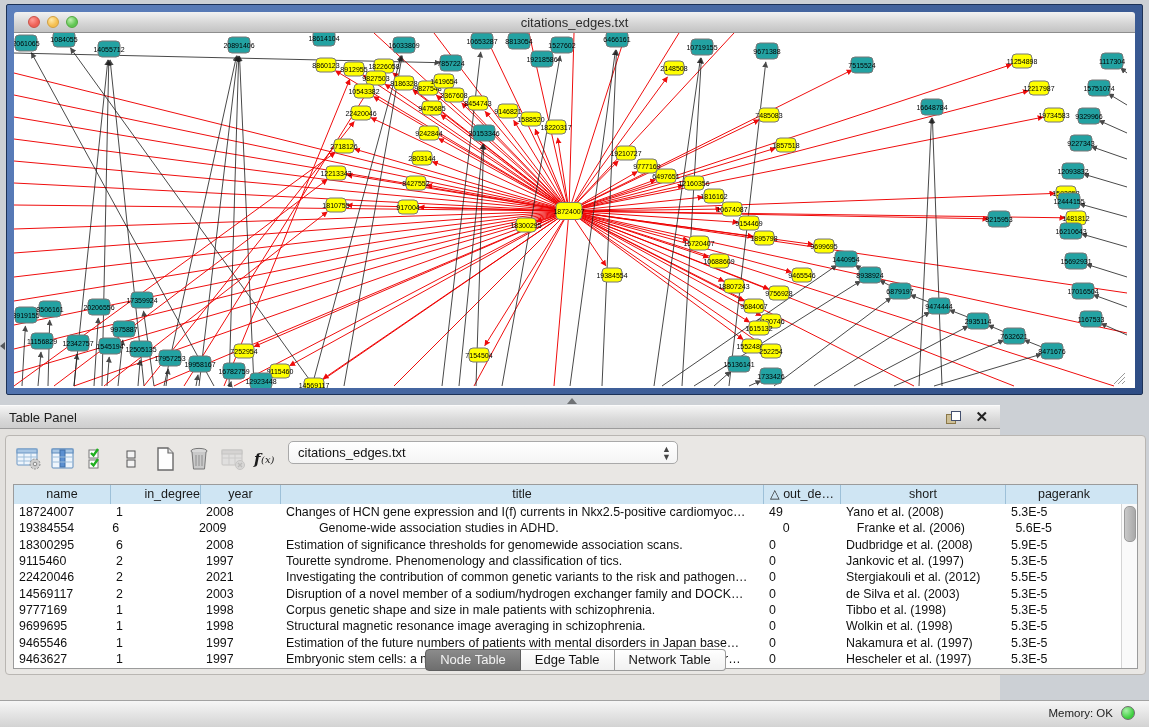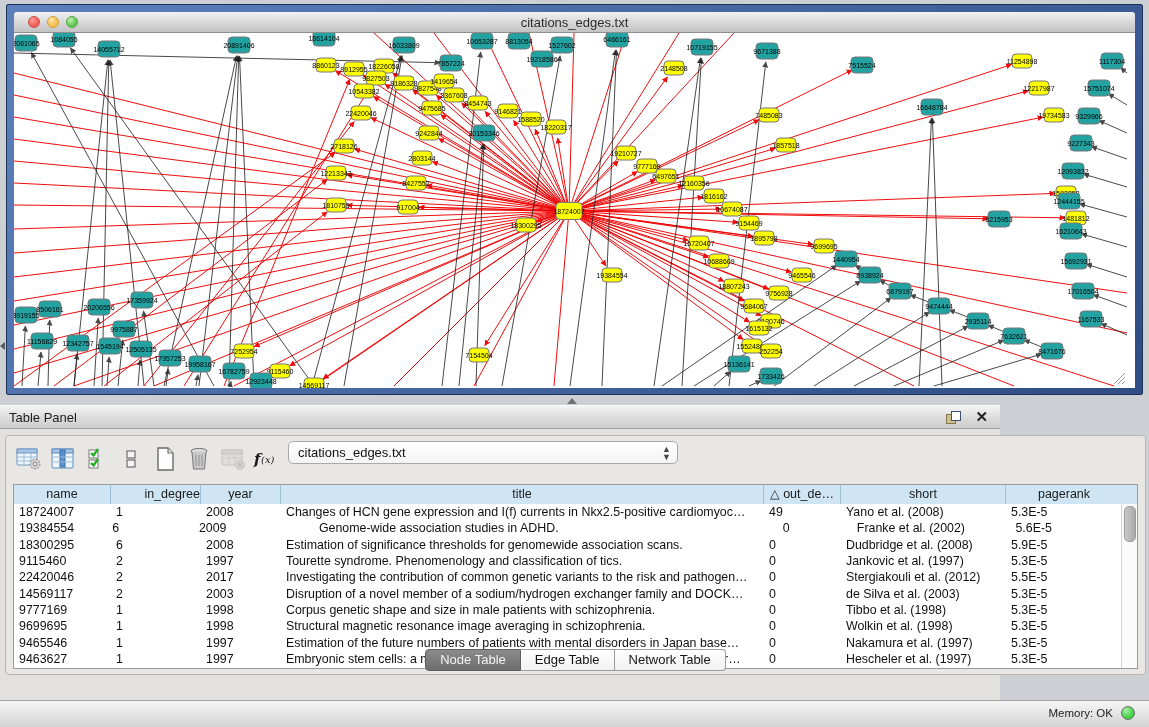--- a/index.html
+++ b/index.html
@@ -841,21 +841,21 @@
             <div class="td" style="width: 77px;">49</div>
             <div class="td" style="width: 165px;">Yano et al. (2008)</div>
             <div class="td" style="width: 116px;">5.3E-5</div>
           </div>
           <div class="tr">
             <div class="td" style="width: 97px;">19384554</div>
             <div class="td" style="width: 90px;">6</div>
             <div class="td" style="width: 80px;">2009</div>
             <div class="td" style="width: 483px; margin-left: 43px;">Genome-wide association studies in ADHD.</div>
             <div class="td" style="width: 77px;">0</div>
-            <div class="td" style="width: 165px;">Franke et al. (2002)</div>
+            <div class="td" style="width: 165px;">Franke et al. (2006)</div>
             <div class="td" style="width: 116px;">5.6E-5</div>
           </div>
           <div class="tr">
             <div class="td" style="width: 97px;">18300295</div>
             <div class="td" style="width: 90px;">6</div>
             <div class="td" style="width: 80px;">2008</div>
             <div class="td" style="width: 483px;">Estimation of significance thresholds for genomewide association scans.</div>
             <div class="td" style="width: 77px;">0</div>
             <div class="td" style="width: 165px;">Dudbridge et al. (2008)</div>
             <div class="td" style="width: 116px;">5.9E-5</div>
@@ -865,21 +865,21 @@
             <div class="td" style="width: 90px;">2</div>
             <div class="td" style="width: 80px;">1997</div>
             <div class="td" style="width: 483px;">Tourette syndrome. Phenomenology and classification of tics.</div>
             <div class="td" style="width: 77px;">0</div>
             <div class="td" style="width: 165px;">Jankovic et al. (1997)</div>
             <div class="td" style="width: 116px;">5.3E-5</div>
           </div>
           <div class="tr">
             <div class="td" style="width: 97px;">22420046</div>
             <div class="td" style="width: 90px;">2</div>
-            <div class="td" style="width: 80px;">2017</div>
+            <div class="td" style="width: 80px;">2021</div>
             <div class="td" style="width: 483px;">Investigating the contribution of common genetic variants to the risk and pathogen…</div>
             <div class="td" style="width: 77px;">0</div>
             <div class="td" style="width: 165px;">Stergiakouli et al. (2012)</div>
             <div class="td" style="width: 116px;">5.5E-5</div>
           </div>
           <div class="tr">
             <div class="td" style="width: 97px;">14569117</div>
             <div class="td" style="width: 90px;">2</div>
             <div class="td" style="width: 80px;">2003</div>
             <div class="td" style="width: 483px;">Disruption of a novel member of a sodium/hydrogen exchanger family and DOCK…</div>

